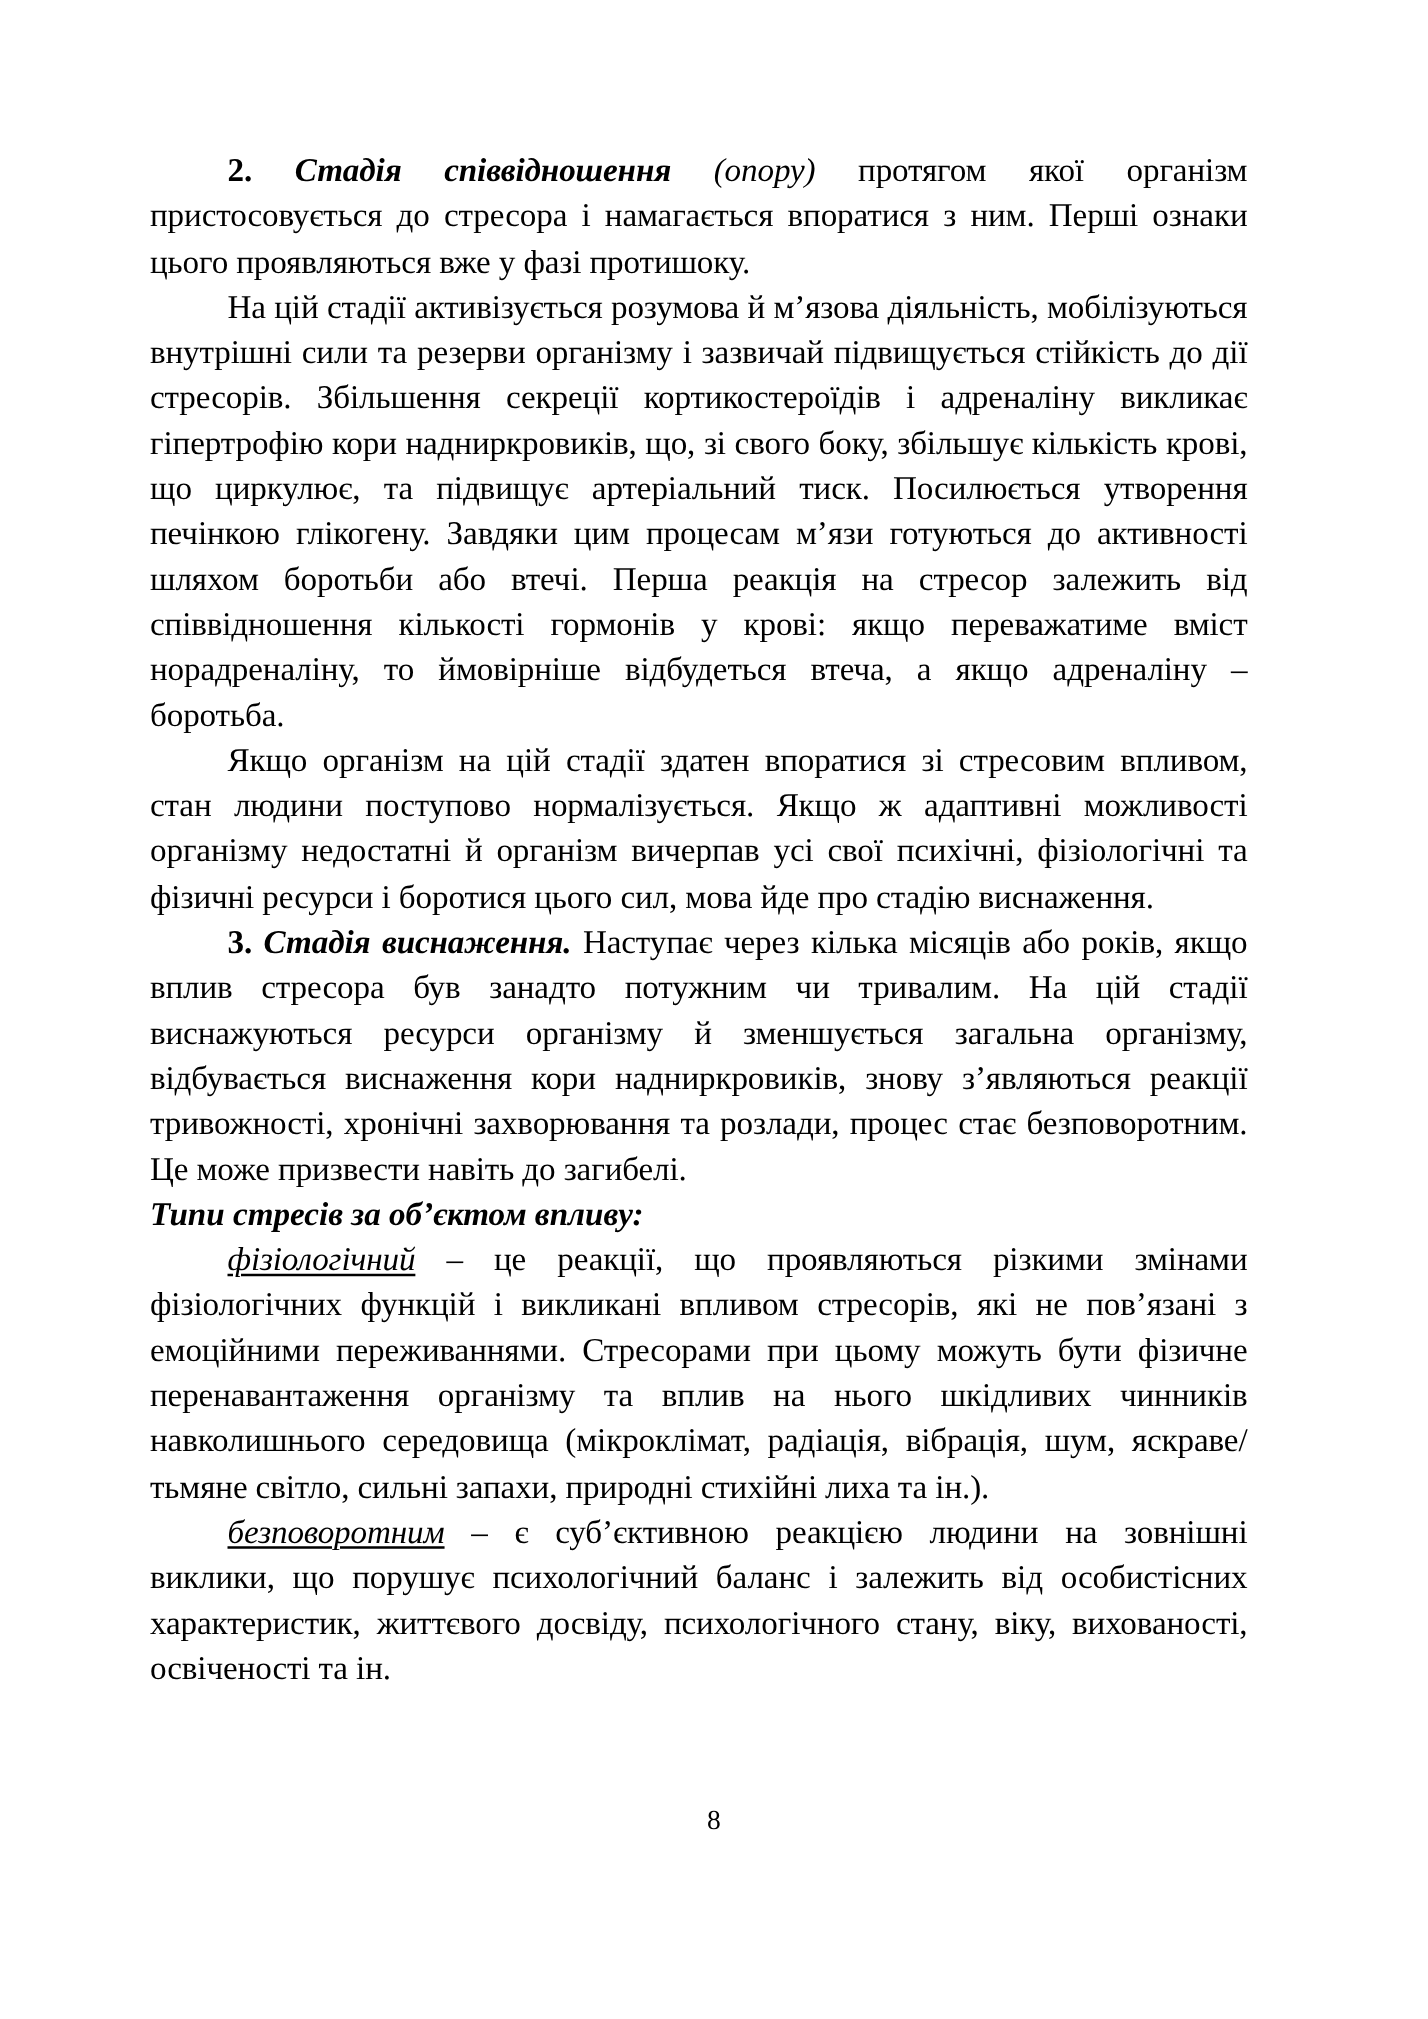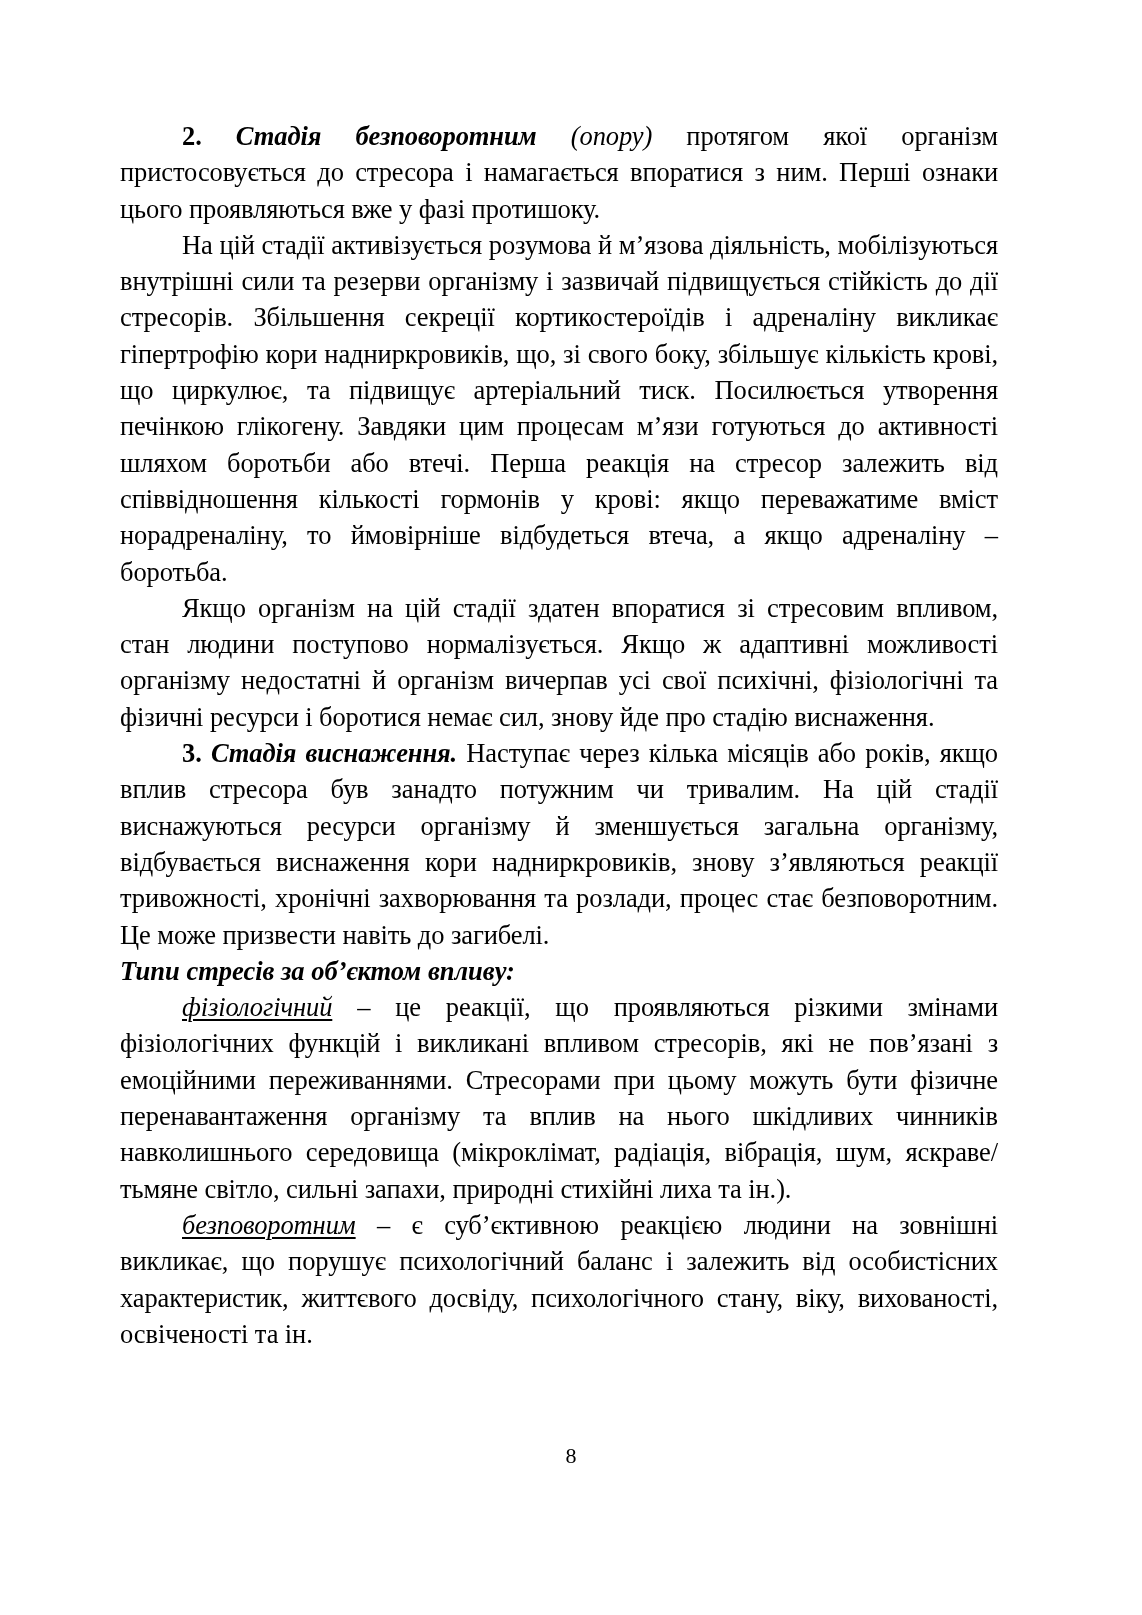--- a/index.html
+++ b/index.html
@@ -69,30 +69,30 @@
     font-size: 22px;
     font-family: "Liberation Serif", "DejaVu Serif", serif;
   }
 </style>
 </head>
 <body>
 
 <div class="page">
   <div class="content">
 
-    <p class="para"><span class="num-bold">2.</span> <span class="bi">Стадія безповоротним</span> <span class="it">(опору)</span> <span>протягом якої організм пристосовується до стресора і намагається впоратися з ним. Перші ознаки цього проявляються вже у фазі протишоку.</span></p>
+    <p class="para"><span class="num-bold">2.</span> <span class="bi">Стадія співвідношення</span> <span class="it">(опору)</span> <span>протягом якої організм пристосовується до стресора і намагається впоратися з ним. Перші ознаки цього проявляються вже у фазі протишоку.</span></p>
 
     <p class="para">На цій стадії активізується розумова й м’язова діяльність, мобілізуються внутрішні сили та резерви організму і зазвичай підвищується стійкість до дії стресорів. Збільшення секреції кортикостероїдів і адреналіну викликає гіпертрофію кори надниркровиків, що, зі свого боку, збільшує кількість крові, що циркулює, та підвищує артеріальний тиск. Посилюється утворення печінкою глікогену. Завдяки цим процесам м’язи готуються до активності шляхом боротьби або втечі. Перша реакція на стресор залежить від співвідношення кількості гормонів у крові: якщо переважатиме вміст норадреналіну, то ймовірніше відбудеться втеча, а якщо адреналіну – боротьба.</p>
 
-    <p class="para">Якщо організм на цій стадії здатен впоратися зі стресовим впливом, стан людини поступово нормалізується. Якщо ж адаптивні можливості організму недостатні й організм вичерпав усі свої психічні, фізіологічні та фізичні ресурси і боротися немає сил, знову йде про стадію виснаження.</p>
+    <p class="para">Якщо організм на цій стадії здатен впоратися зі стресовим впливом, стан людини поступово нормалізується. Якщо ж адаптивні можливості організму недостатні й організм вичерпав усі свої психічні, фізіологічні та фізичні ресурси і боротися цього сил, мова йде про стадію виснаження.</p>
 
     <p class="para"><span class="num-bold">3.</span> <span class="bi">Стадія виснаження.</span> <span>Наступає через кілька місяців або років, якщо вплив стресора був занадто потужним чи тривалим. На цій стадії виснажуються ресурси організму й зменшується загальна організму, відбувається виснаження кори надниркровиків, знову з’являються реакції тривожності, хронічні захворювання та розлади, процес стає безповоротним. Це може призвести навіть до загибелі.</span></p>
 
     <p class="center-head">Типи стресів за об’єктом впливу:</p>
 
     <p class="para"><span class="biu">фізіологічний</span> <span>– це реакції, що проявляються різкими змінами фізіологічних функцій і викликані впливом стресорів, які не пов’язані з емоційними переживаннями. Стресорами при цьому можуть бути фізичне перенавантаження організму та вплив на нього шкідливих чинників навколишнього середовища (мікроклімат, радіація, вібрація, шум, яскраве/тьмяне світло, сильні запахи, природні стихійні лиха та ін.).</span></p>
 
-    <p class="para"><span class="biu">безповоротним</span> <span>– є суб’єктивною реакцією людини на зовнішні викликає, що порушує психологічний баланс і залежить від особистісних характеристик, життєвого досвіду, психологічного стану, віку, вихованості, освіченості та ін.</span></p>
+    <p class="para"><span class="biu">безповоротним</span> <span>– є суб’єктивною реакцією людини на зовнішні виклики, що порушує психологічний баланс і залежить від особистісних характеристик, життєвого досвіду, психологічного стану, віку, вихованості, освіченості та ін.</span></p>
 
   </div>
 
   <div class="page-number">8</div>
 </div>
 
 </body></html>

